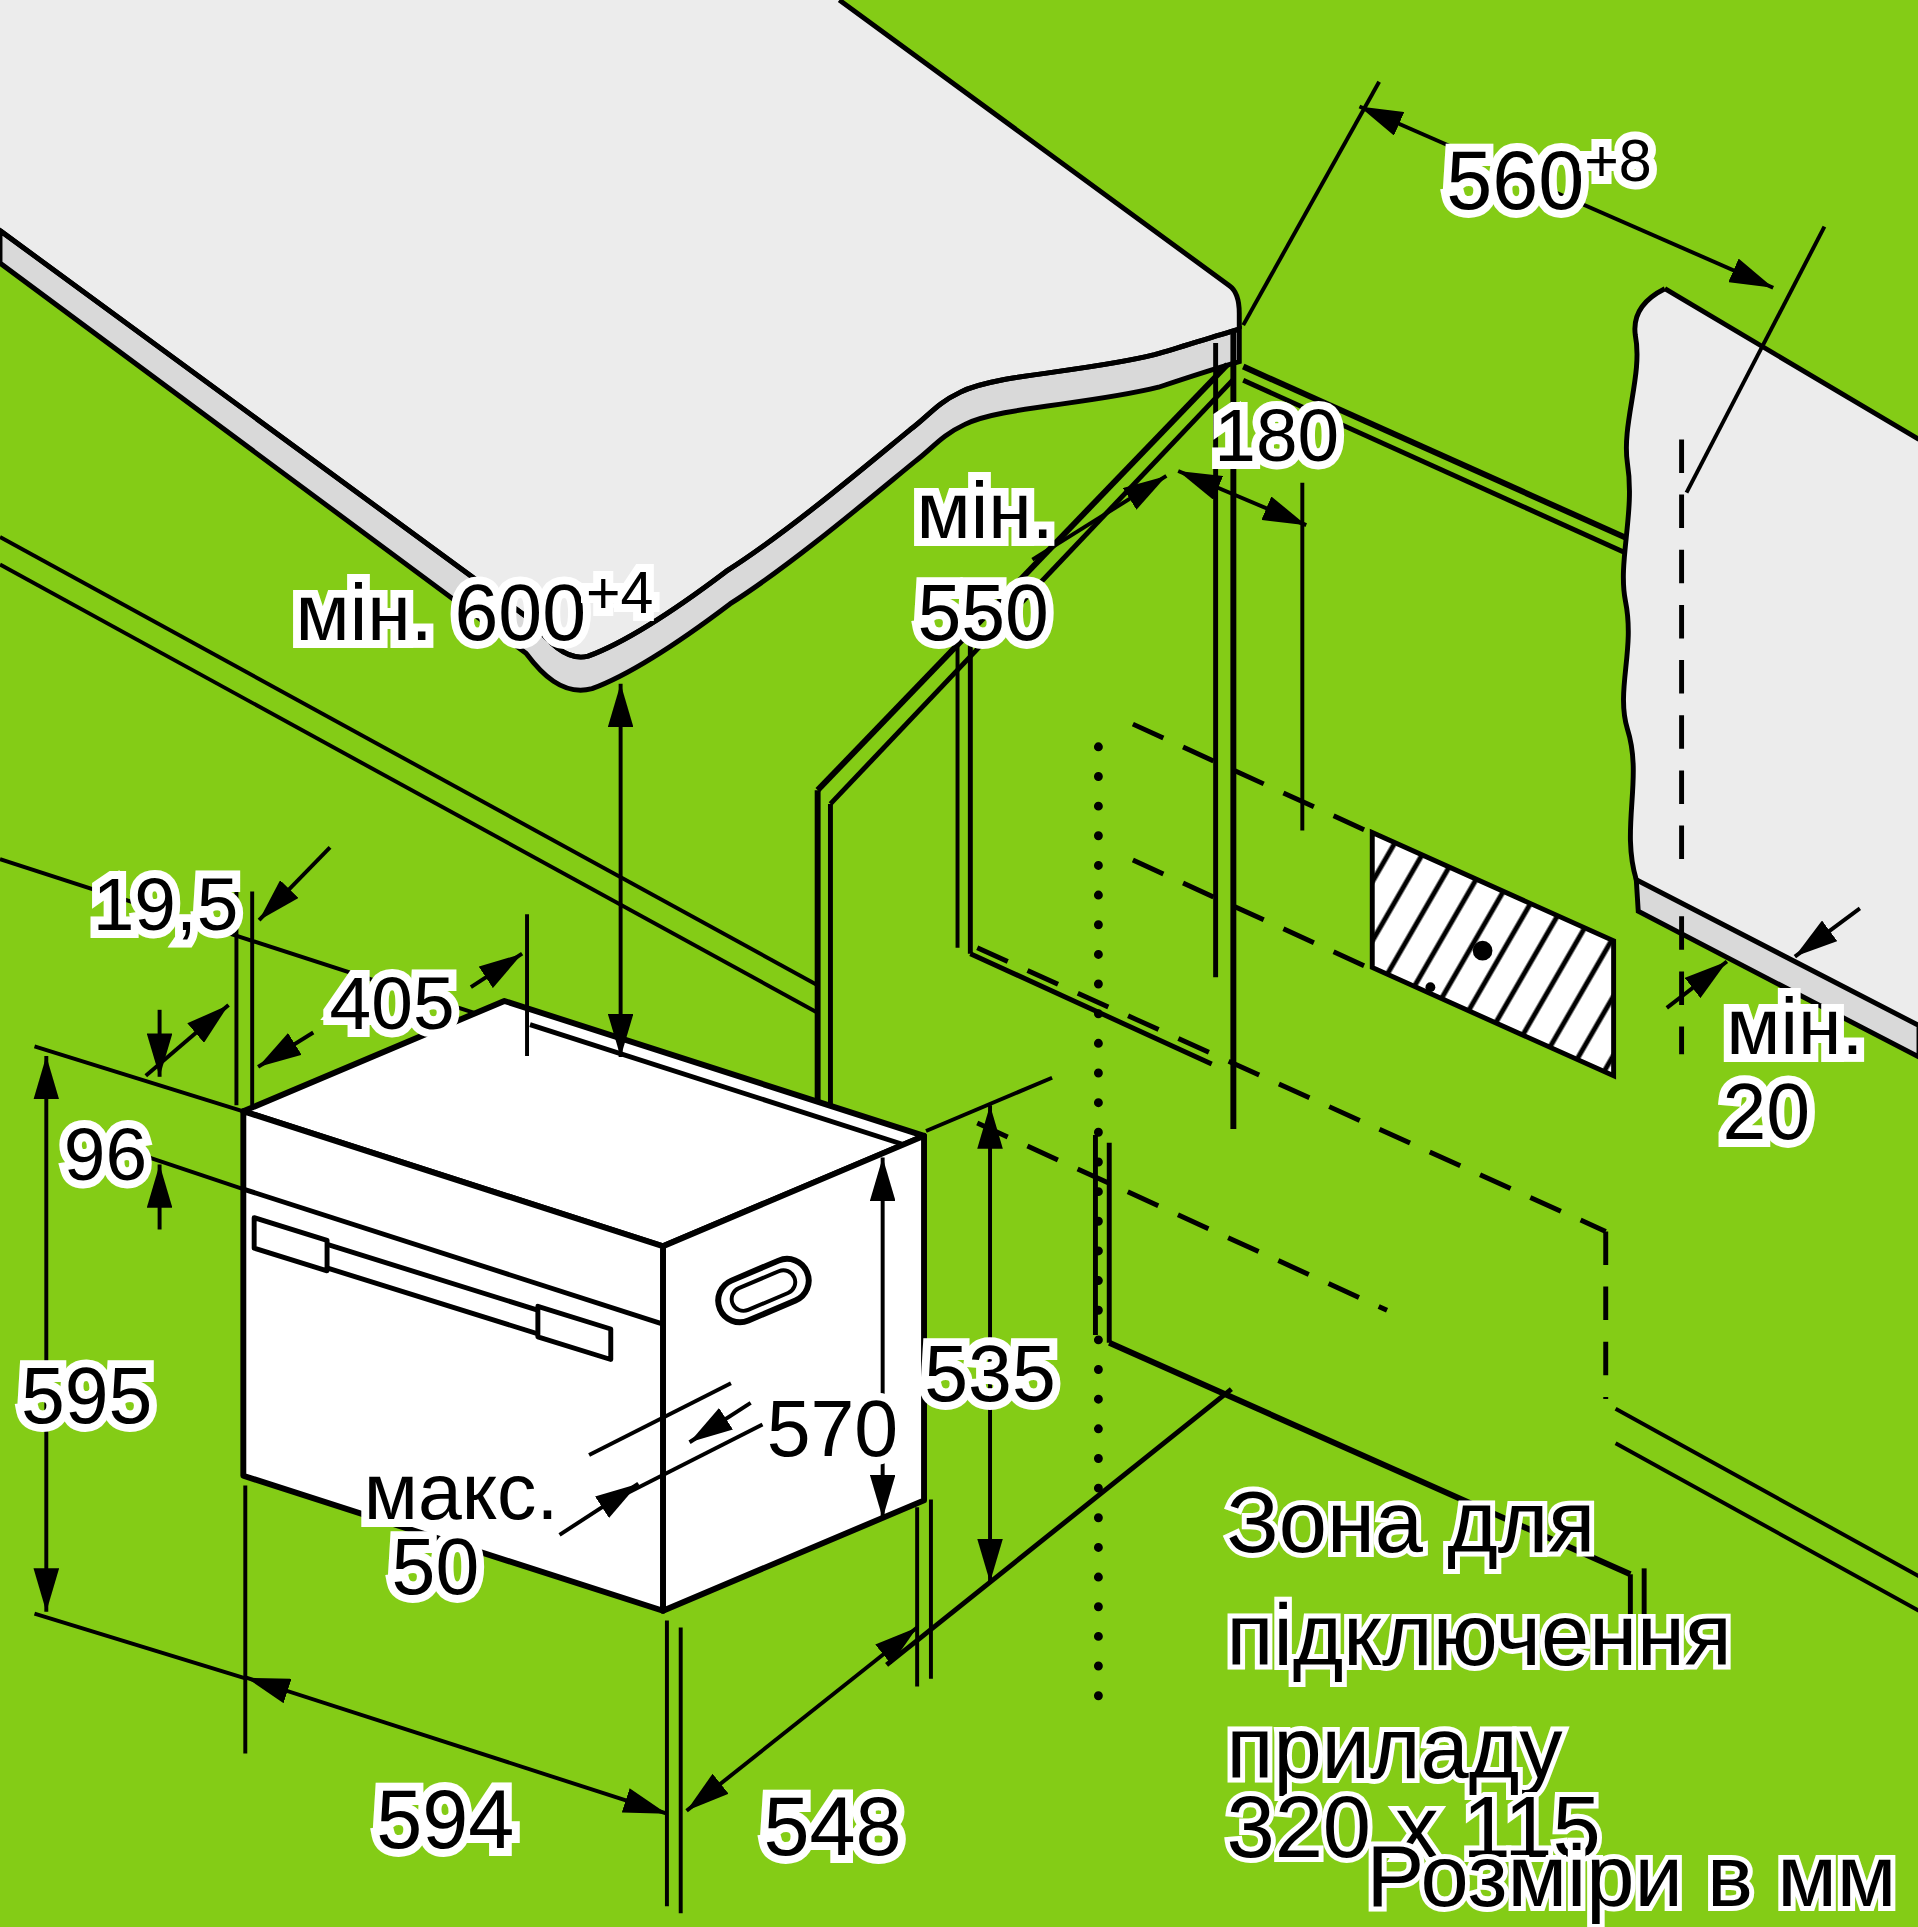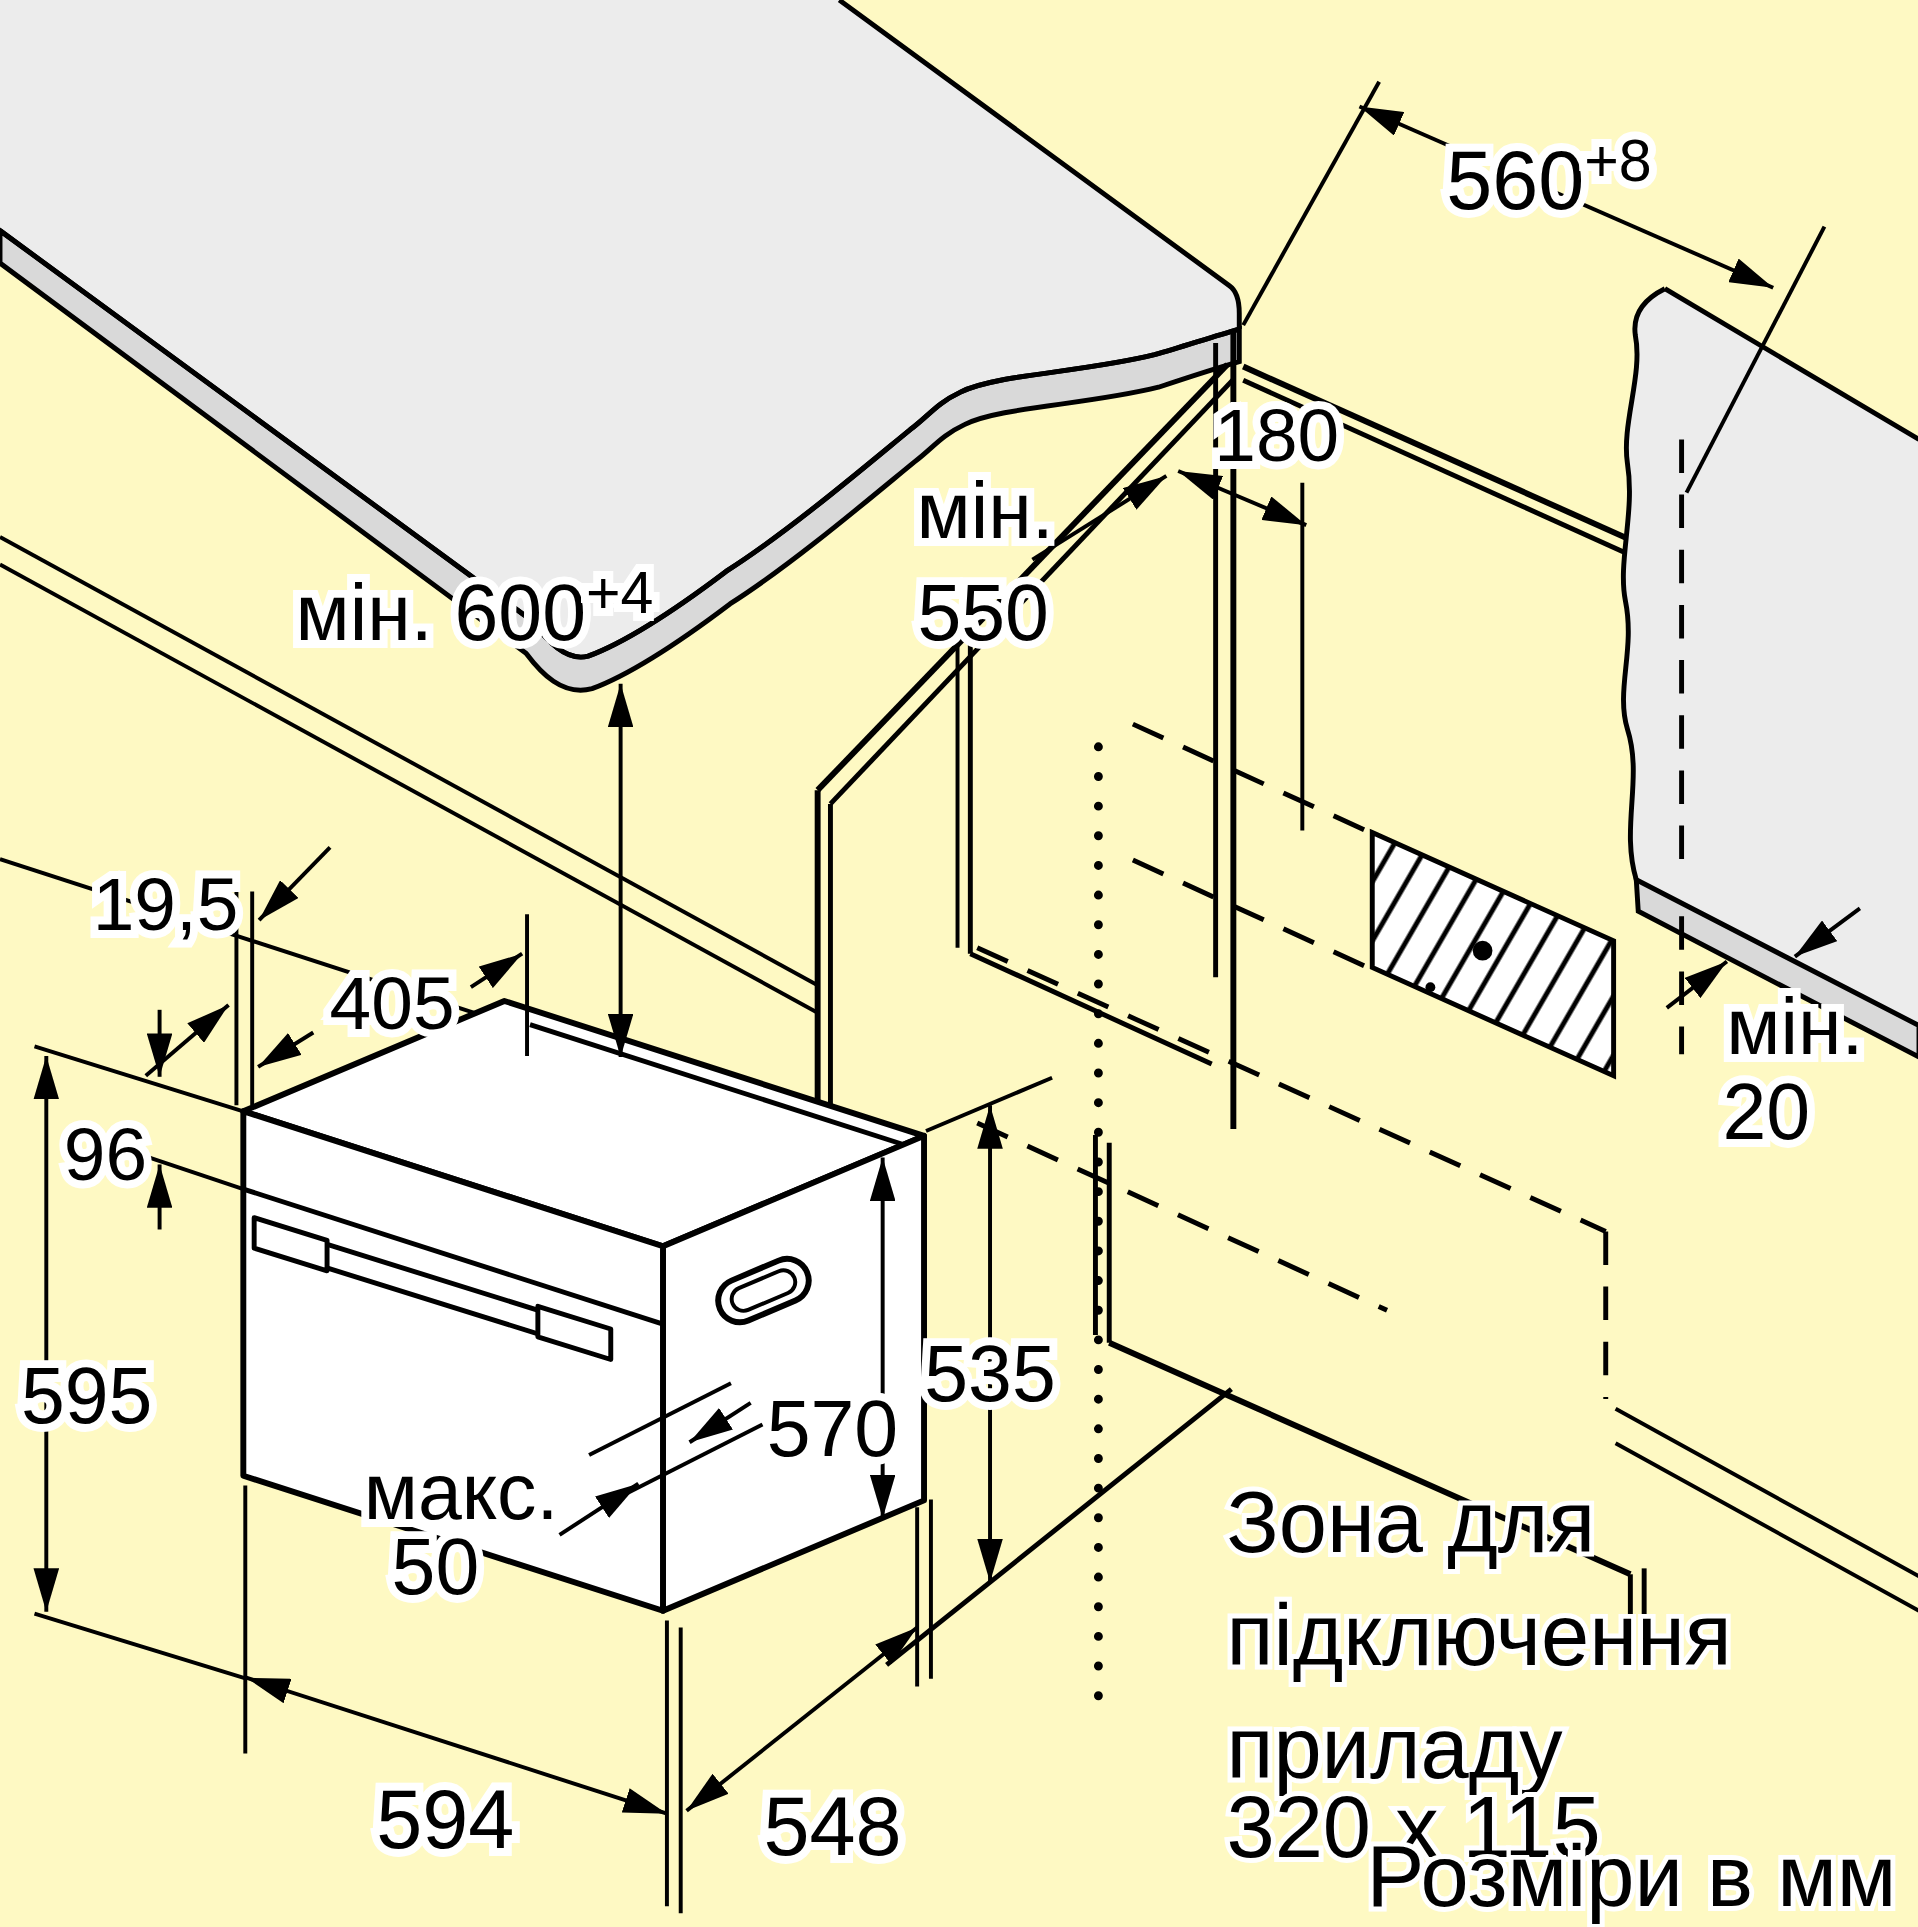--- a/index.html
+++ b/index.html
@@ -1,16 +1,16 @@
 <!DOCTYPE html>
 <html><head>
 <meta charset="utf-8">
 <style>
   html,body { margin:0; padding:0; background:#fff; }
-  .stage { position:relative; width:1919px; height:1928px; background:#fef9c3; overflow:hidden;
+  .stage { position:relative; width:1919px; height:1928px; background:#84cc16; overflow:hidden;
            font-family:"Liberation Sans", sans-serif; }
   svg { position:absolute; left:0; top:0; }
   text { fill:#000; font-family:"Liberation Sans", sans-serif; }
   .dimtext { font-size:80px; paint-order:stroke; stroke:#ffffff; stroke-width:16px; }
   .dimtext.small { font-size:76px; }
   .dimtext.big { font-size:84px; }
   .sup { font-size:60px; }
   .notetext { font-size:88px; paint-order:stroke; stroke:#ffffff; stroke-width:10px; }
 </style>
 </head>

